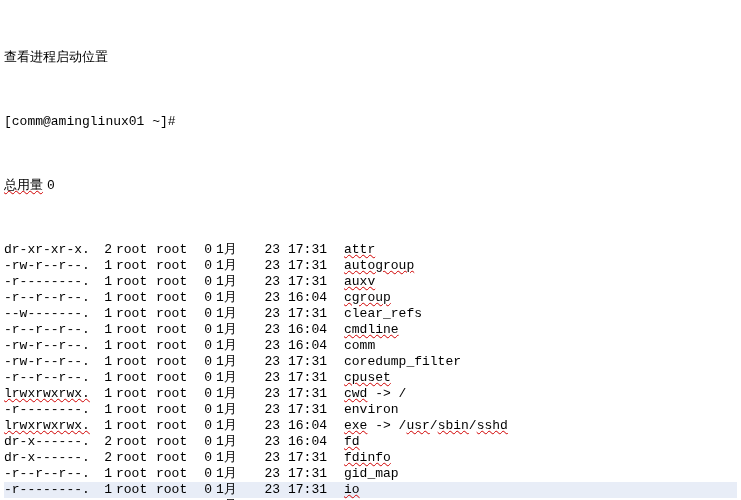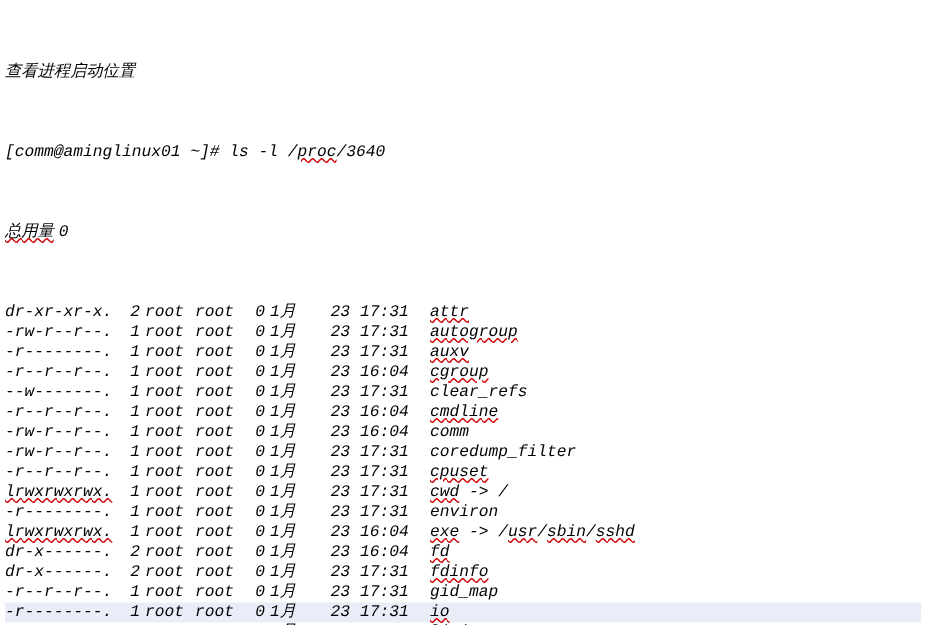--- a/index.html
+++ b/index.html
@@ -12,21 +12,20 @@
     color: #000000;
     width: 741px;
   }
   .page {
     padding: 2px 4px;
     white-space: pre;
   }
   .line {
     display: flex;
     align-items: center;
-    font-style: italic;
   }
   .highlighted {
     background: #e8edf7;
   }
   .cell {
     display: inline-block;
   }
   .perms { width: 88px; }
   .links { width: 16px; text-align: right; }
   .owner { width: 40px; }
@@ -49,21 +48,21 @@
 </head>
 <body>
 
 <div class="page">
 
   <div class="line">
     <span>查看进程启动位置</span>
   </div>
 
   <div class="line">
-    <span>[comm@aminglinux01 ~]# </span><span><span>ls -l /</span><span class="wavy">proc</span><span>/3640</span></span>
+    <span>[comm@aminglinux01 ~]# </span>
   </div>
 
   <div class="line">
     <span class="wavy">总用量</span><span class="sp4"></span><span>0</span>
   </div>
 
   <div id="listing"><div class="line"><span class="cell perms">dr-xr-xr-x.</span><span class="sp4"></span><span class="cell links">2</span><span class="sp4"></span><span class="cell owner">root</span><span class="cell group">root</span><span class="cell size">0</span><span class="sp4"></span><span class="cell month">1月</span><span class="cell day">23</span><span class="sp8"></span><span class="cell time">17:31</span><span class="sp8"></span><span class="cell name wavy">attr</span></div><div class="line"><span class="cell perms">-rw-r--r--.</span><span class="sp4"></span><span class="cell links">1</span><span class="sp4"></span><span class="cell owner">root</span><span class="cell group">root</span><span class="cell size">0</span><span class="sp4"></span><span class="cell month">1月</span><span class="cell day">23</span><span class="sp8"></span><span class="cell time">17:31</span><span class="sp8"></span><span class="cell name wavy">autogroup</span></div><div class="line"><span class="cell perms">-r--------.</span><span class="sp4"></span><span class="cell links">1</span><span class="sp4"></span><span class="cell owner">root</span><span class="cell group">root</span><span class="cell size">0</span><span class="sp4"></span><span class="cell month">1月</span><span class="cell day">23</span><span class="sp8"></span><span class="cell time">17:31</span><span class="sp8"></span><span class="cell name wavy">auxv</span></div><div class="line"><span class="cell perms">-r--r--r--.</span><span class="sp4"></span><span class="cell links">1</span><span class="sp4"></span><span class="cell owner">root</span><span class="cell group">root</span><span class="cell size">0</span><span class="sp4"></span><span class="cell month">1月</span><span class="cell day">23</span><span class="sp8"></span><span class="cell time">16:04</span><span class="sp8"></span><span class="cell name wavy">cgroup</span></div><div class="line"><span class="cell perms">--w-------.</span><span class="sp4"></span><span class="cell links">1</span><span class="sp4"></span><span class="cell owner">root</span><span class="cell group">root</span><span class="cell size">0</span><span class="sp4"></span><span class="cell month">1月</span><span class="cell day">23</span><span class="sp8"></span><span class="cell time">17:31</span><span class="sp8"></span><span class="cell name">clear_refs</span></div><div class="line"><span class="cell perms">-r--r--r--.</span><span class="sp4"></span><span class="cell links">1</span><span class="sp4"></span><span class="cell owner">root</span><span class="cell group">root</span><span class="cell size">0</span><span class="sp4"></span><span class="cell month">1月</span><span class="cell day">23</span><span class="sp8"></span><span class="cell time">16:04</span><span class="sp8"></span><span class="cell name wavy">cmdline</span></div><div class="line"><span class="cell perms">-rw-r--r--.</span><span class="sp4"></span><span class="cell links">1</span><span class="sp4"></span><span class="cell owner">root</span><span class="cell group">root</span><span class="cell size">0</span><span class="sp4"></span><span class="cell month">1月</span><span class="cell day">23</span><span class="sp8"></span><span class="cell time">16:04</span><span class="sp8"></span><span class="cell name">comm</span></div><div class="line"><span class="cell perms">-rw-r--r--.</span><span class="sp4"></span><span class="cell links">1</span><span class="sp4"></span><span class="cell owner">root</span><span class="cell group">root</span><span class="cell size">0</span><span class="sp4"></span><span class="cell month">1月</span><span class="cell day">23</span><span class="sp8"></span><span class="cell time">17:31</span><span class="sp8"></span><span class="cell name">coredump_filter</span></div><div class="line"><span class="cell perms">-r--r--r--.</span><span class="sp4"></span><span class="cell links">1</span><span class="sp4"></span><span class="cell owner">root</span><span class="cell group">root</span><span class="cell size">0</span><span class="sp4"></span><span class="cell month">1月</span><span class="cell day">23</span><span class="sp8"></span><span class="cell time">17:31</span><span class="sp8"></span><span class="cell name wavy">cpuset</span></div><div class="line"><span class="cell perms wavy">lrwxrwxrwx.</span><span class="sp4"></span><span class="cell links">1</span><span class="sp4"></span><span class="cell owner">root</span><span class="cell group">root</span><span class="cell size">0</span><span class="sp4"></span><span class="cell month">1月</span><span class="cell day">23</span><span class="sp8"></span><span class="cell time">17:31</span><span class="sp8"></span><span class="cell name wavy">cwd</span><span> -&gt; /</span></div><div class="line"><span class="cell perms">-r--------.</span><span class="sp4"></span><span class="cell links">1</span><span class="sp4"></span><span class="cell owner">root</span><span class="cell group">root</span><span class="cell size">0</span><span class="sp4"></span><span class="cell month">1月</span><span class="cell day">23</span><span class="sp8"></span><span class="cell time">17:31</span><span class="sp8"></span><span class="cell name">environ</span></div><div class="line"><span class="cell perms wavy">lrwxrwxrwx.</span><span class="sp4"></span><span class="cell links">1</span><span class="sp4"></span><span class="cell owner">root</span><span class="cell group">root</span><span class="cell size">0</span><span class="sp4"></span><span class="cell month">1月</span><span class="cell day">23</span><span class="sp8"></span><span class="cell time">16:04</span><span class="sp8"></span><span class="cell name wavy">exe</span><span class=""> -&gt; /</span><span class="wavy">usr</span><span class="">/</span><span class="wavy">sbin</span><span class="">/</span><span class="wavy">sshd</span></div><div class="line"><span class="cell perms">dr-x------.</span><span class="sp4"></span><span class="cell links">2</span><span class="sp4"></span><span class="cell owner">root</span><span class="cell group">root</span><span class="cell size">0</span><span class="sp4"></span><span class="cell month">1月</span><span class="cell day">23</span><span class="sp8"></span><span class="cell time">16:04</span><span class="sp8"></span><span class="cell name wavy">fd</span></div><div class="line"><span class="cell perms">dr-x------.</span><span class="sp4"></span><span class="cell links">2</span><span class="sp4"></span><span class="cell owner">root</span><span class="cell group">root</span><span class="cell size">0</span><span class="sp4"></span><span class="cell month">1月</span><span class="cell day">23</span><span class="sp8"></span><span class="cell time">17:31</span><span class="sp8"></span><span class="cell name wavy">fdinfo</span></div><div class="line"><span class="cell perms">-r--r--r--.</span><span class="sp4"></span><span class="cell links">1</span><span class="sp4"></span><span class="cell owner">root</span><span class="cell group">root</span><span class="cell size">0</span><span class="sp4"></span><span class="cell month">1月</span><span class="cell day">23</span><span class="sp8"></span><span class="cell time">17:31</span><span class="sp8"></span><span class="cell name">gid_map</span></div><div class="line highlighted"><span class="cell perms">-r--------.</span><span class="sp4"></span><span class="cell links">1</span><span class="sp4"></span><span class="cell owner">root</span><span class="cell group">root</span><span class="cell size">0</span><span class="sp4"></span><span class="cell month">1月</span><span class="cell day">23</span><span class="sp8"></span><span class="cell time">17:31</span><span class="sp8"></span><span class="cell name wavy">io</span></div><div class="line"><span class="cell perms">-r--r--r--.</span><span class="sp4"></span><span class="cell links">1</span><span class="sp4"></span><span class="cell owner">root</span><span class="cell group">root</span><span class="cell size">0</span><span class="sp4"></span><span class="cell month">1月</span><span class="cell day">23</span><span class="sp8"></span><span class="cell time">17:31</span><span class="sp8"></span><span class="cell name">limits</span></div></div>
 
 </div>
 

